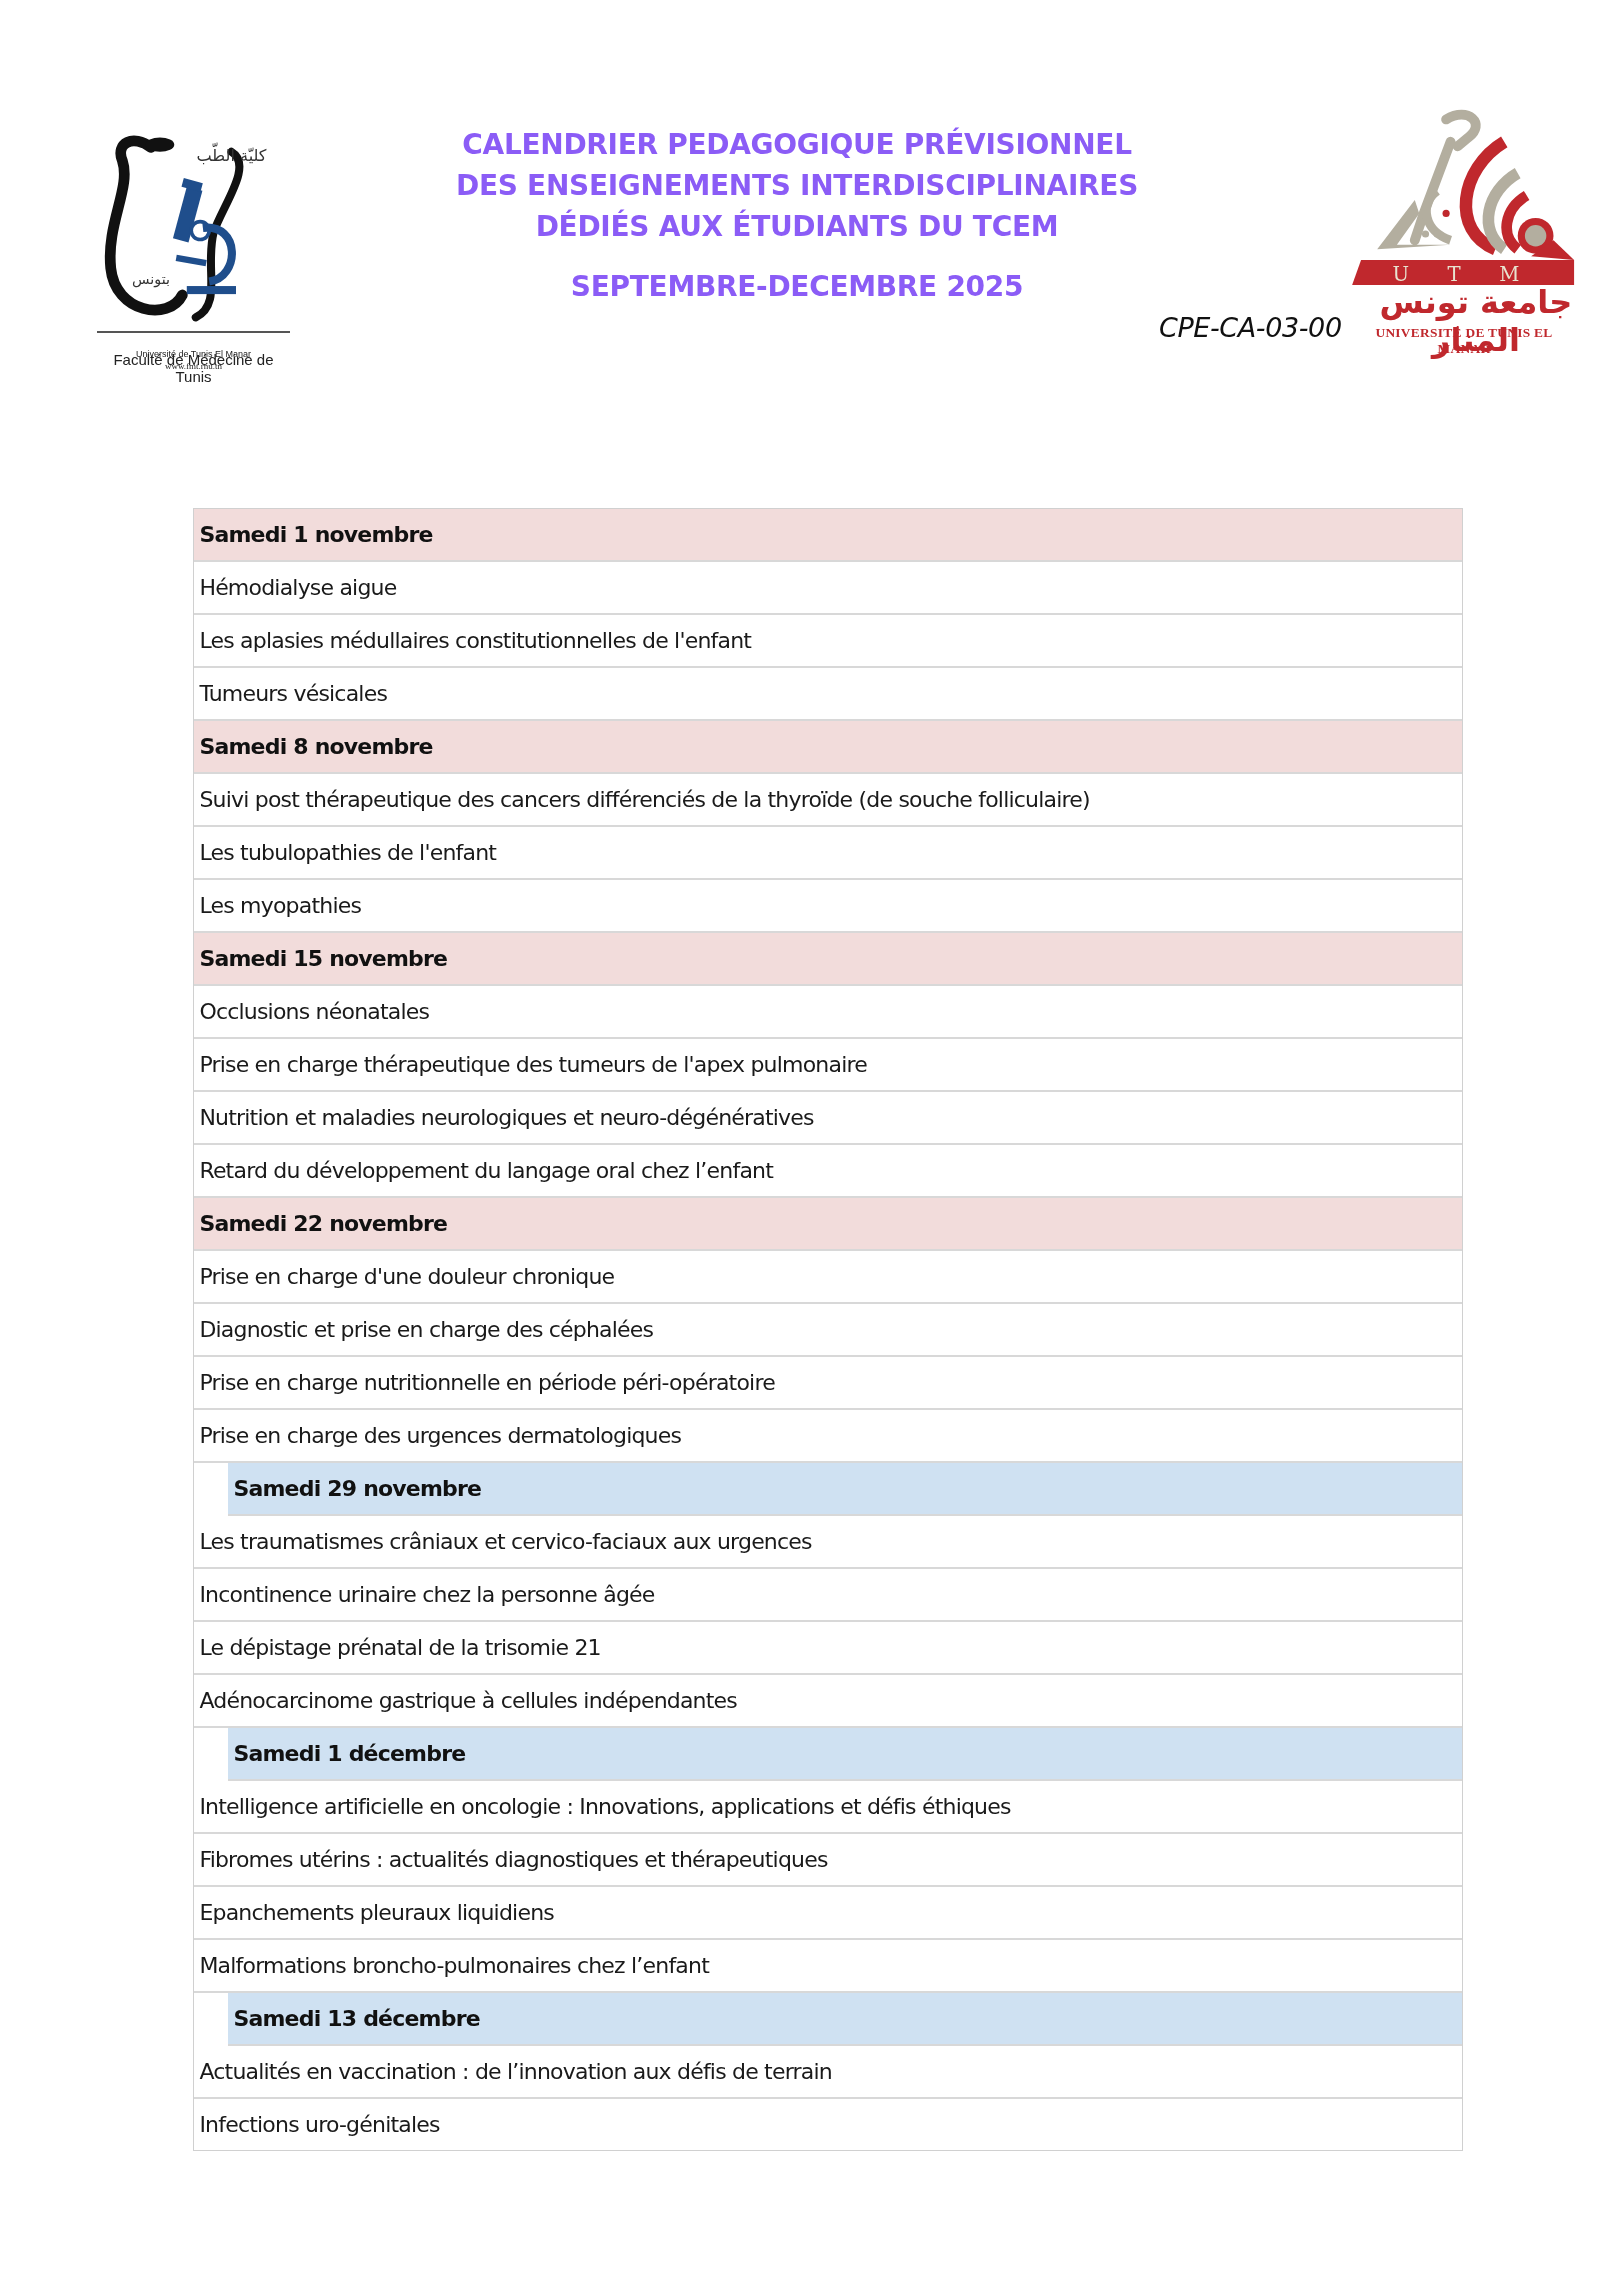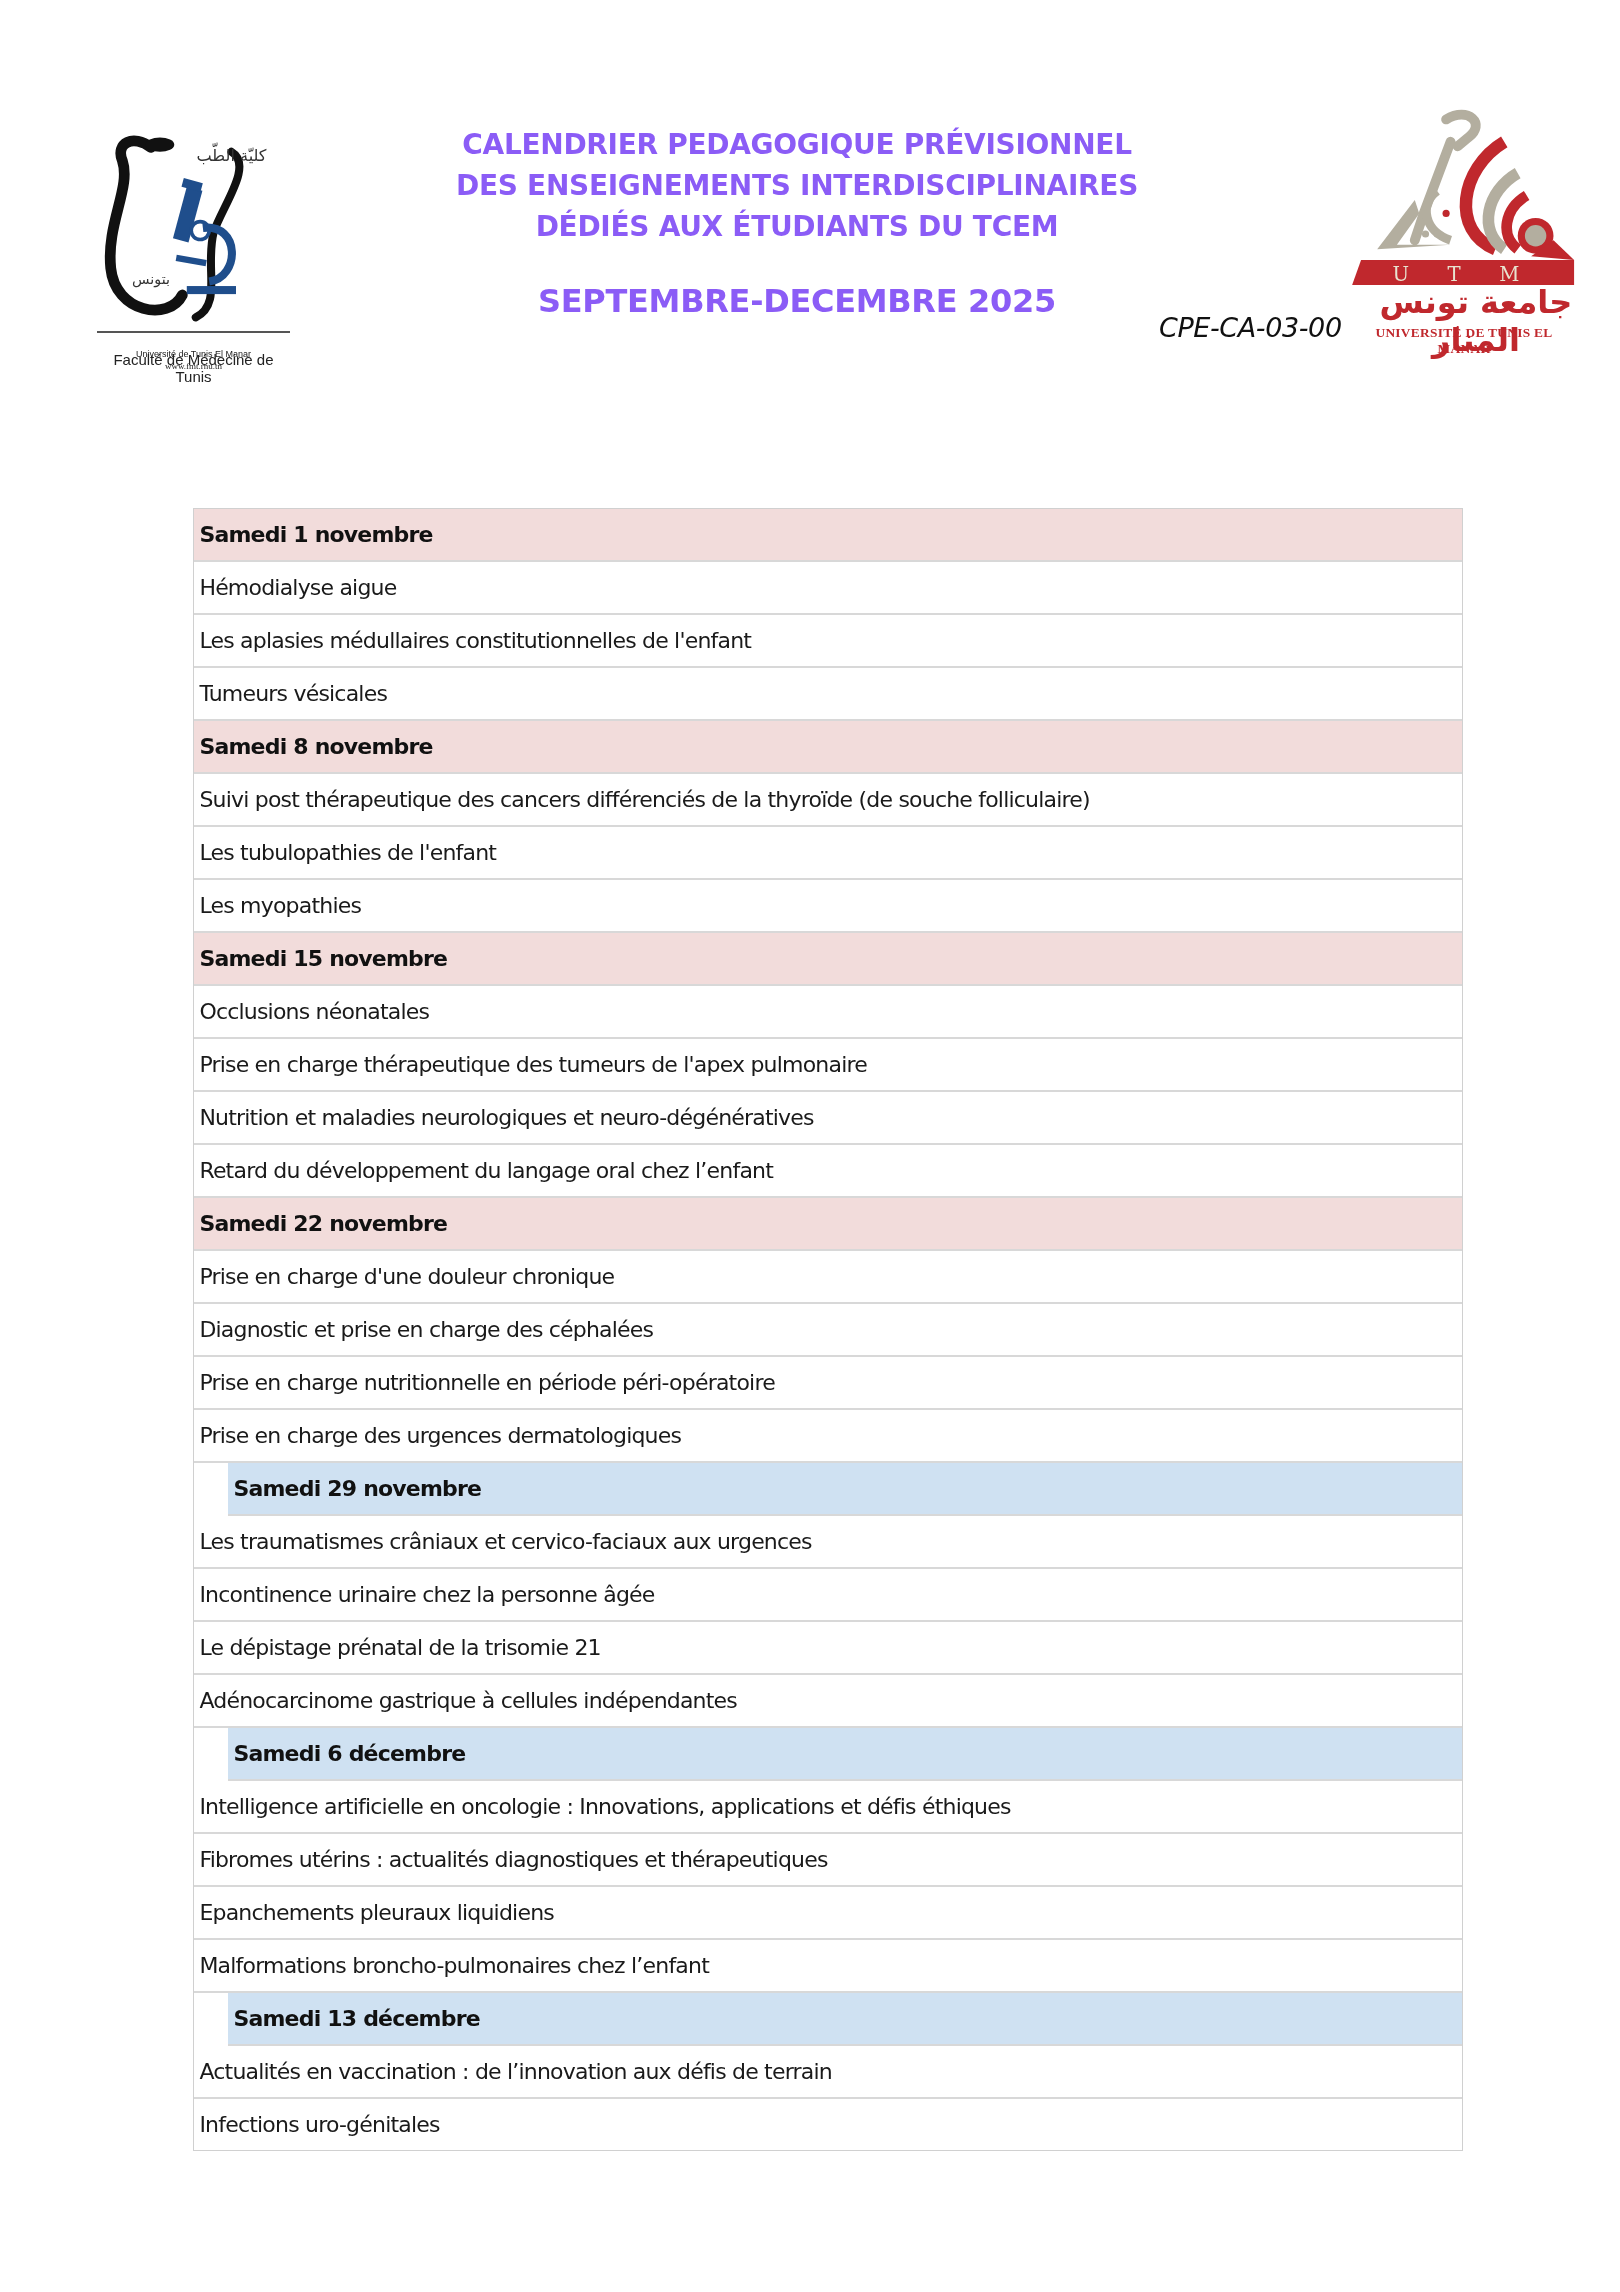--- a/index.html
+++ b/index.html
@@ -18,21 +18,21 @@
   .logo-left .cap1 { top: 226px; font-size: 15px; }
   .logo-left .cap2 { top: 224px; font-size: 9px; }
   .logo-left .cap3 { top: 236px; font-size: 9px; font-family: "Liberation Serif", serif; }
   .logo-left .rule { position: absolute; left: 0; top: 206px; width: 193px; height: 1.8px; background: #555; }
 
   .header {
     position: absolute; left: 394px; top: 124px; width: 806px; text-align: center;
     font-family: "DejaVu Sans", sans-serif; font-weight: bold; color: #8b5cf6;
   }
   .header .line { font-size: 28px; line-height: 41px; letter-spacing: -0.3px; }
-  .header .period { font-size: 32px; margin-top: 35px; letter-spacing: -0.3px; }
+  .header .period { font-size: 28px; margin-top: 23px; letter-spacing: -0.3px; }
 
   .doc-code {
     position: absolute; left: 1159px; top: 312px; font-size: 27px; font-style: italic;
     font-family: "DejaVu Sans", sans-serif; color: #111; letter-spacing: -0.4px;
   }
   .logo-right { position: absolute; left: 1352px; top: 106px; width: 224px; height: 242px; }
   .logo-right .ar {
     position: absolute; left: 12px; top: 177px; width: 224px; text-align: center;
     color: #c0282d; font-size: 32px; font-family: "DejaVu Sans", sans-serif; font-weight: bold;
     direction: rtl;
@@ -140,21 +140,21 @@
   <div class="row topic">Diagnostic et prise en charge des céphalées</div>
   <div class="row topic">Prise en charge nutritionnelle en période péri-opératoire</div>
   <div class="row topic">Prise en charge des urgences dermatologiques</div>
 
   <div class="row day dec">Samedi 29 novembre</div>
   <div class="row topic">Les traumatismes crâniaux et cervico-faciaux aux urgences</div>
   <div class="row topic">Incontinence urinaire chez la personne âgée</div>
   <div class="row topic">Le dépistage prénatal de la trisomie 21</div>
   <div class="row topic">Adénocarcinome gastrique à cellules indépendantes</div>
 
-  <div class="row day dec">Samedi 6 décembre</div>
+  <div class="row day dec">Samedi 1 décembre</div>
   <div class="row topic">Intelligence artificielle en oncologie : Innovations, applications et défis éthiques</div>
   <div class="row topic">Fibromes utérins : actualités diagnostiques et thérapeutiques</div>
   <div class="row topic">Epanchements pleuraux liquidiens</div>
   <div class="row topic">Malformations broncho-pulmonaires chez l’enfant</div>
 
   <div class="row day dec">Samedi 13 décembre</div>
   <div class="row topic">Actualités en vaccination : de l’innovation aux défis de terrain</div>
   <div class="row topic">Infections uro-génitales</div>
 </div>
 

